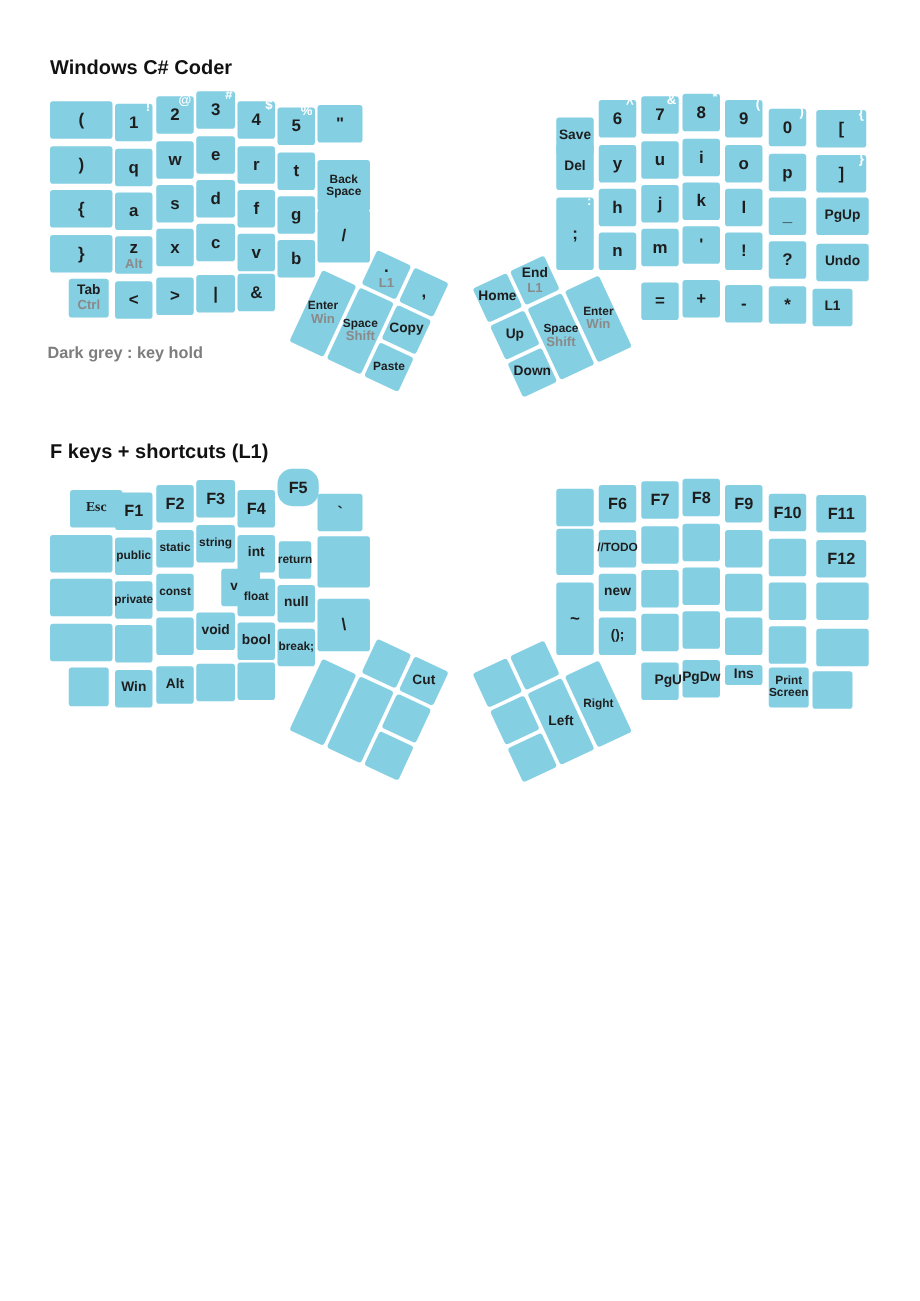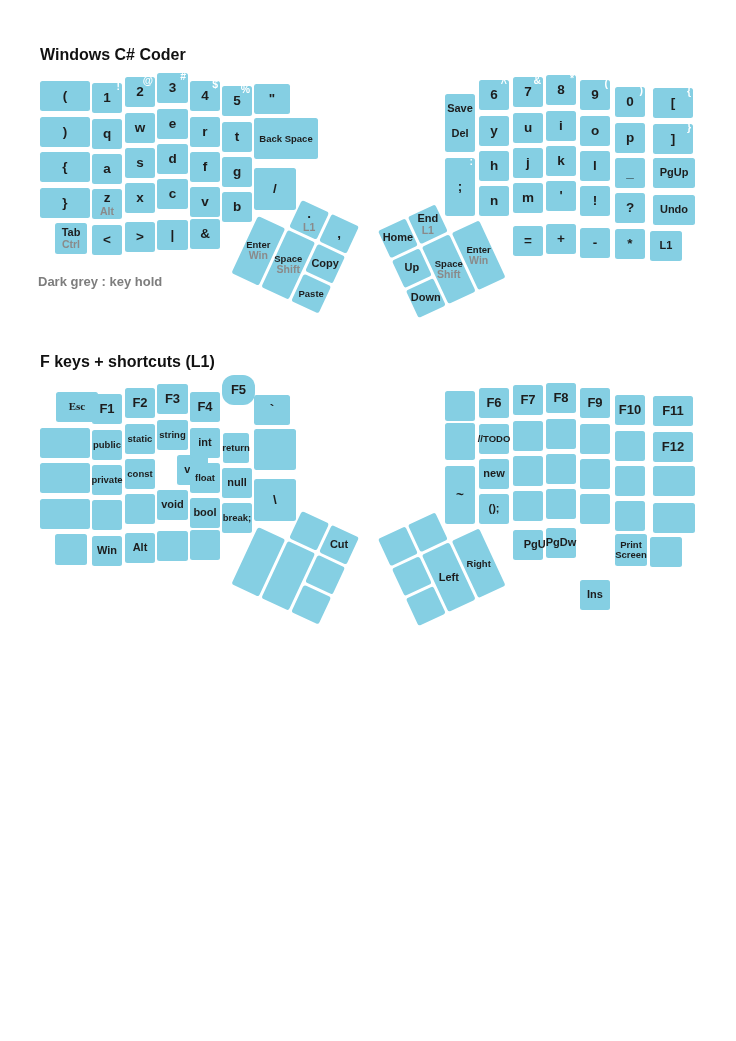--- a/index.html
+++ b/index.html
@@ -182,21 +182,21 @@
       <div class="key" style="left: 222px; top: 192px; width: 30px; height: 30px;">
         <div class="kin fs1">
           <span class="main">b</span>
         </div>
       </div>
       <div class="key" style="left: 254px; top: 84px; width: 36px; height: 30px;">
         <div class="kin fs1">
           <span class="main">"</span>
         </div>
       </div>
-      <div class="key" style="left: 254px; top: 118px; width: 64px; height: 41px;">
+      <div class="key" style="left: 254px; top: 128px; width: 42px; height: 41px;">
         <div class="kin fs3">
           <span class="main">Back Space</span>
         </div>
       </div>
       <div class="key" style="left: 254px; top: 168px; width: 42px; height: 42px;">
         <div class="kin fs1">
           <span class="main">/</span>
         </div>
       </div>
       <div class="key" style="left: 445px; top: 83px; width: 30px; height: 30px; margin-top: 11px;">
@@ -655,21 +655,21 @@
       </div>
       <div class="key" style="left: 580px; top: 424px; width: 30px; height: 30px;">
         <div class="kin fs2"></div>
       </div>
       <div class="key" style="left: 580px; top: 459px; width: 30px; height: 30px;">
         <div class="kin fs2"></div>
       </div>
       <div class="key" style="left: 580px; top: 494px; width: 30px; height: 30px;">
         <div class="kin fs2"></div>
       </div>
-      <div class="key" style="left: 580px; top: 532px; width: 30px; height: 30px; margin-top: 48px;">
+      <div class="key" style="left: 580px; top: 532px; width: 30px; height: 16px;">
         <div class="kin fs2">
           <span class="main">Ins</span>
         </div>
       </div>
       <div class="key" style="left: 615px; top: 395px; width: 30px; height: 30px;">
         <div class="kin fsF">
           <span class="main">F10</span>
         </div>
       </div>
       <div class="key" style="left: 615px; top: 431px; width: 30px; height: 30px;">

